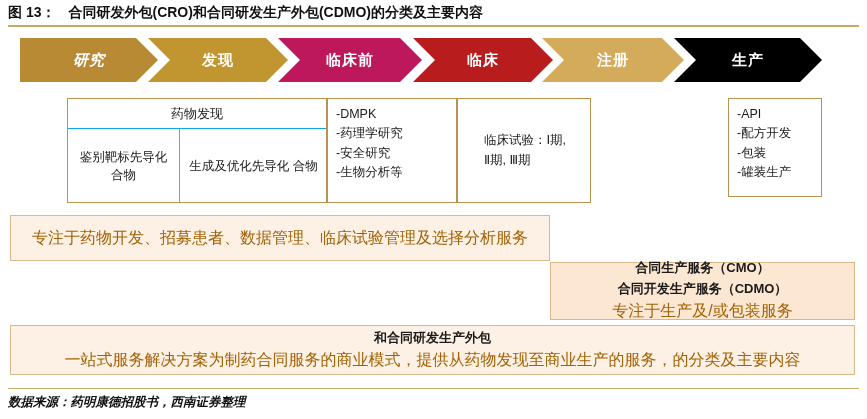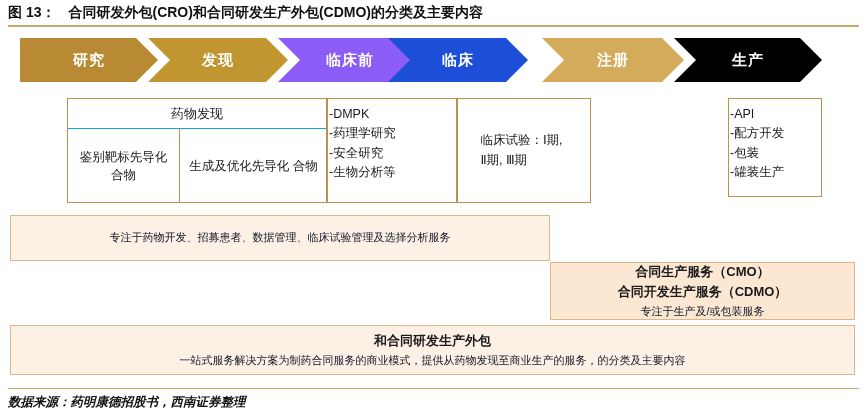--- a/index.html
+++ b/index.html
@@ -110,21 +110,21 @@
     align-items: center;
     justify-content: center;
     text-align: center;
     box-sizing: border-box;
     padding: 2px 6px;
     font-size: 12.5px;
     line-height: 1.45;
   }
   .box-text {
     box-sizing: border-box;
-    padding: 6px 6px 6px 1px;
+    padding: 6px 6px 6px 8px;
     font-size: 12.5px;
     line-height: 1.55;
     white-space: pre-line;
   }
   .box-text.center {
     display: flex;
     align-items: center;
   }
   .vline {
     position: absolute;
@@ -145,22 +145,22 @@
     justify-content: center;
     text-align: center;
   }
   .bar .bar-title {
     font-size: 13px;
     font-weight: bold;
     color: #1a1a1a;
     line-height: 1.55;
   }
   .bar .bar-sub {
-    font-size: 11px;
-    color: #0f172a;
+    font-size: 16px;
+    color: #a16207;
     line-height: 1.55;
   }
 
   
   .source-rule {
     position: absolute;
     left: 8px;
     top: 388px;
     width: 851px;
     height: 1px;
@@ -181,24 +181,24 @@
 
 <div class="page">
 
   <div class="title-row">
     <span class="fig-label">图 13：</span>
     <span class="title-text">合同研发外包(CRO)和合同研发生产外包(CDMO)的分类及主要内容</span>
   </div>
   <div class="title-rule"></div>
 
   <div class="chevron-band">
-    <div class="chev first" style="left:10px; width:138px; background:#b78a33;">研究</div>
+    <div class="chev first" style="left:10px; width:138px; background:#b78a33;font-style:italic;">研究</div>
     <div class="chev" style="left:138px; width:140px; background:#c1952f;">发现</div>
-    <div class="chev" style="left:268px; width:144px; background:#8b5cf6;">临床前</div>
-    <div class="chev" style="left:378px; width:140px; background:#1d4ed8;">临床</div>
+    <div class="chev" style="left:268px; width:144px; background:#be185d;">临床前</div>
+    <div class="chev" style="left:403px; width:140px; background:#b91c1c;">临床</div>
     <div class="chev" style="left:532px; width:142px; background:#d4ab5a;">注册</div>
     <div class="chev" style="left:664px; width:148px; background:#000000;">生产</div>
   </div>
 
   <div class="detail-area">
 
     <div class="box" style="left:57px; top:6px; width:260px; height:105px;">
       <div class="box-head">药物发现</div>
       <div class="vline" style="left:111px;"></div>
       <div class="box-cell" style="left:0; top:30px; width:111px; height:74px;">鉴别靶标先导化

